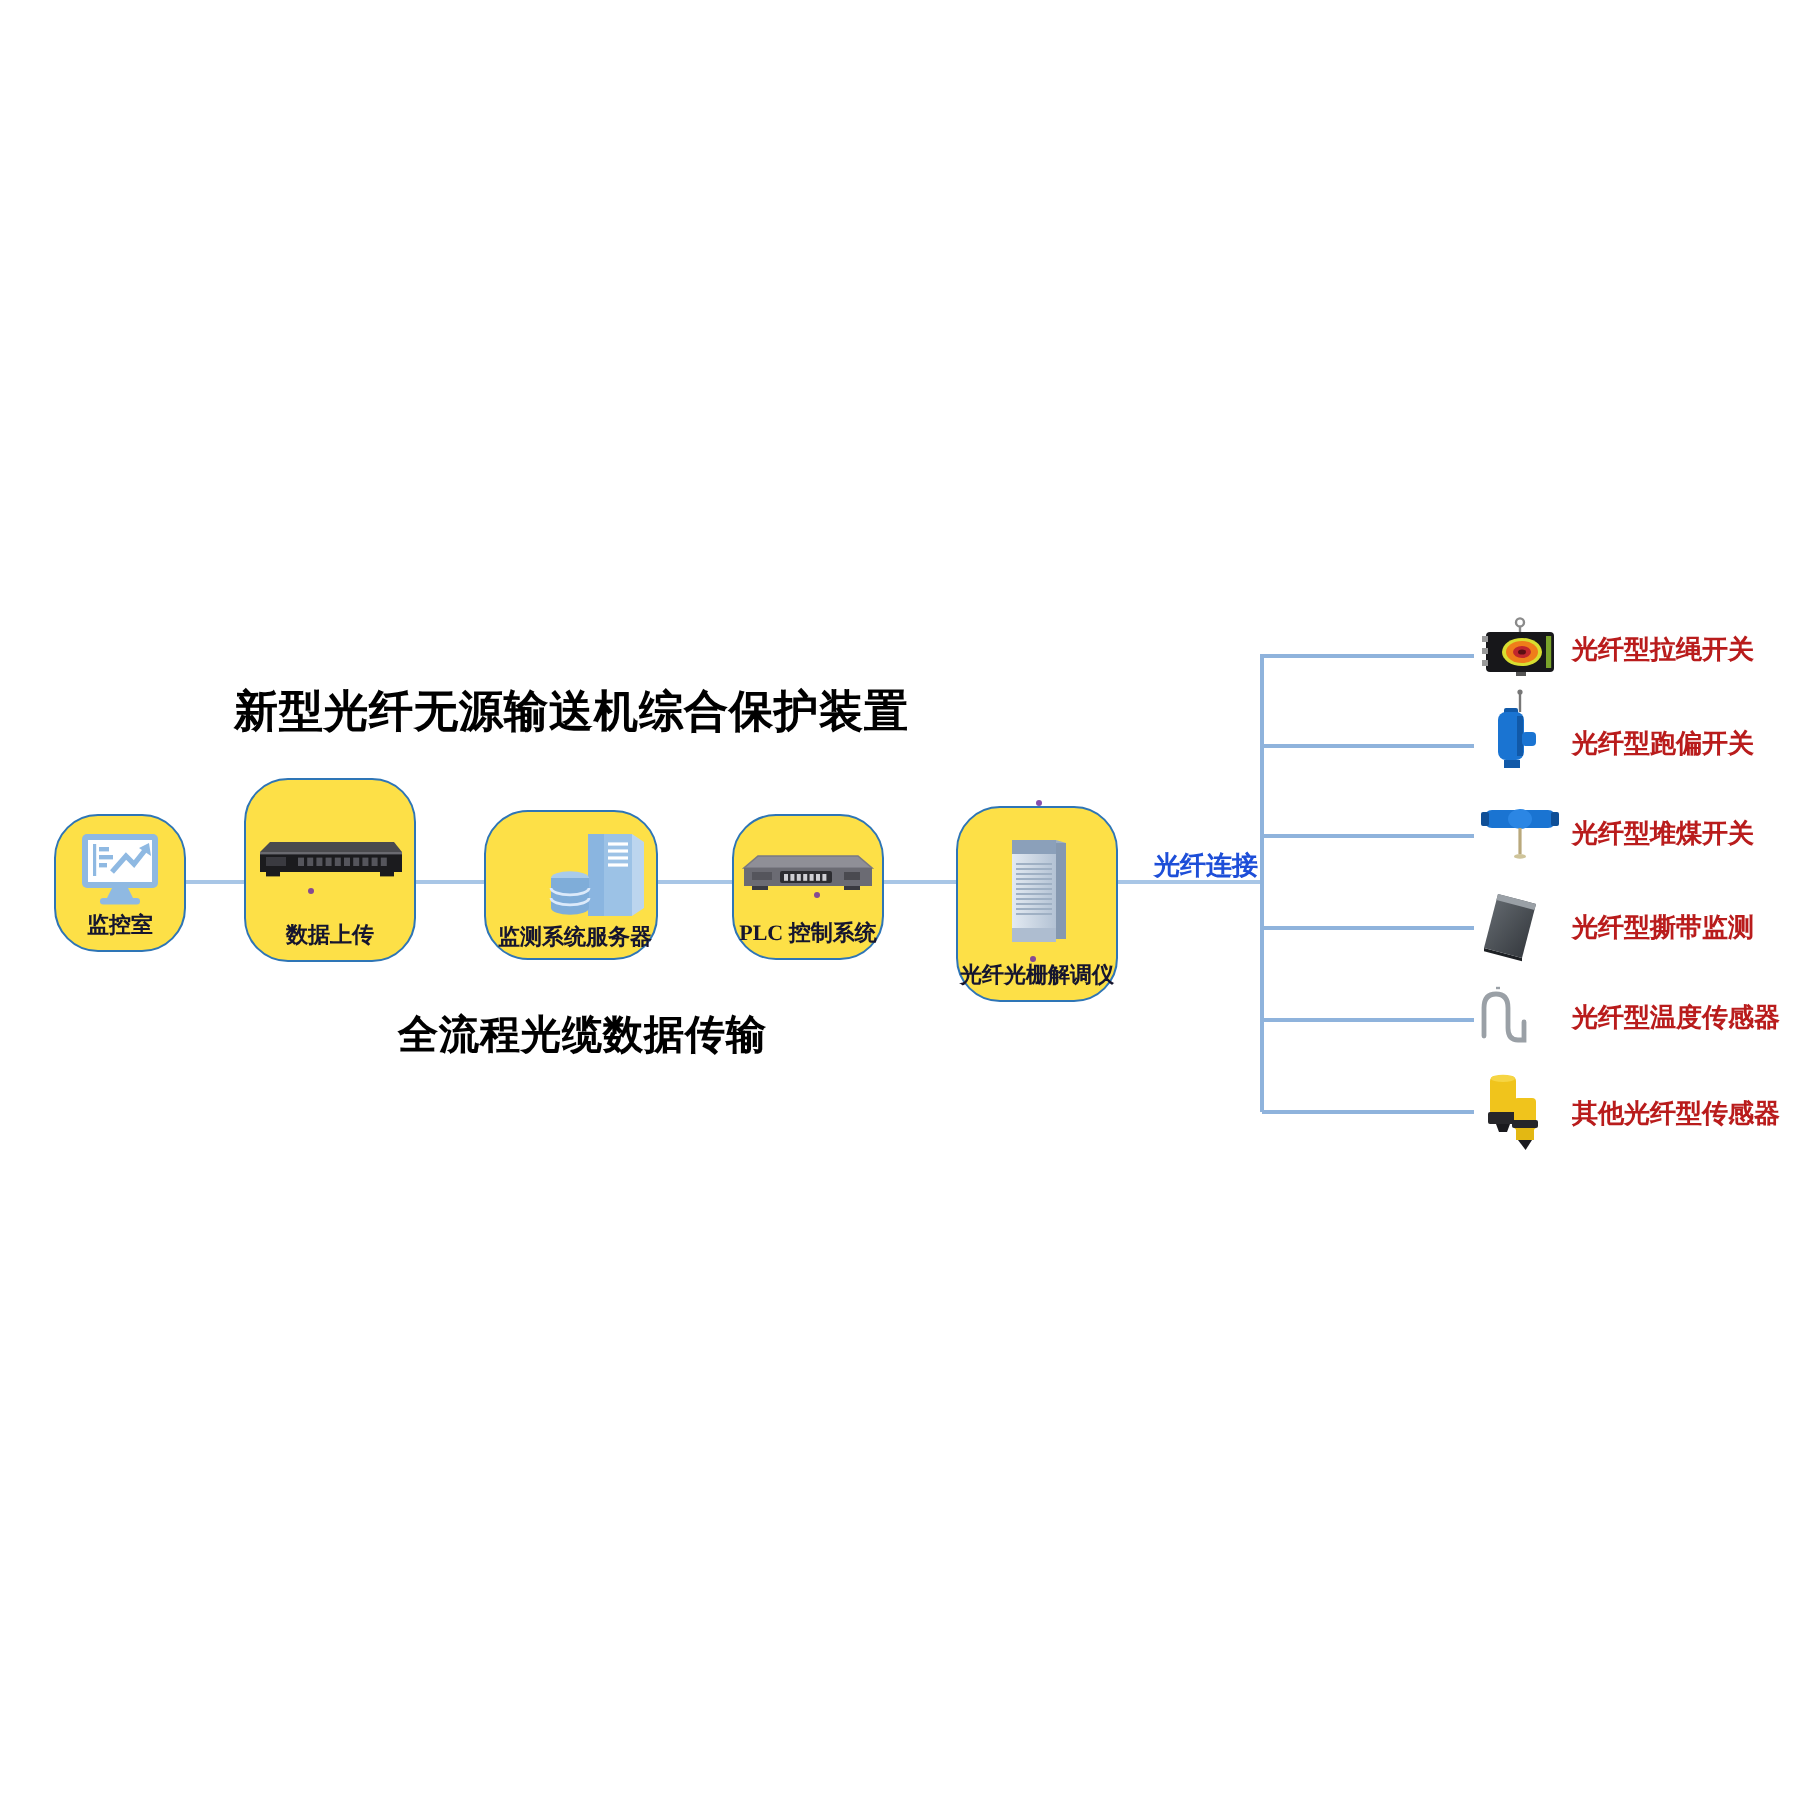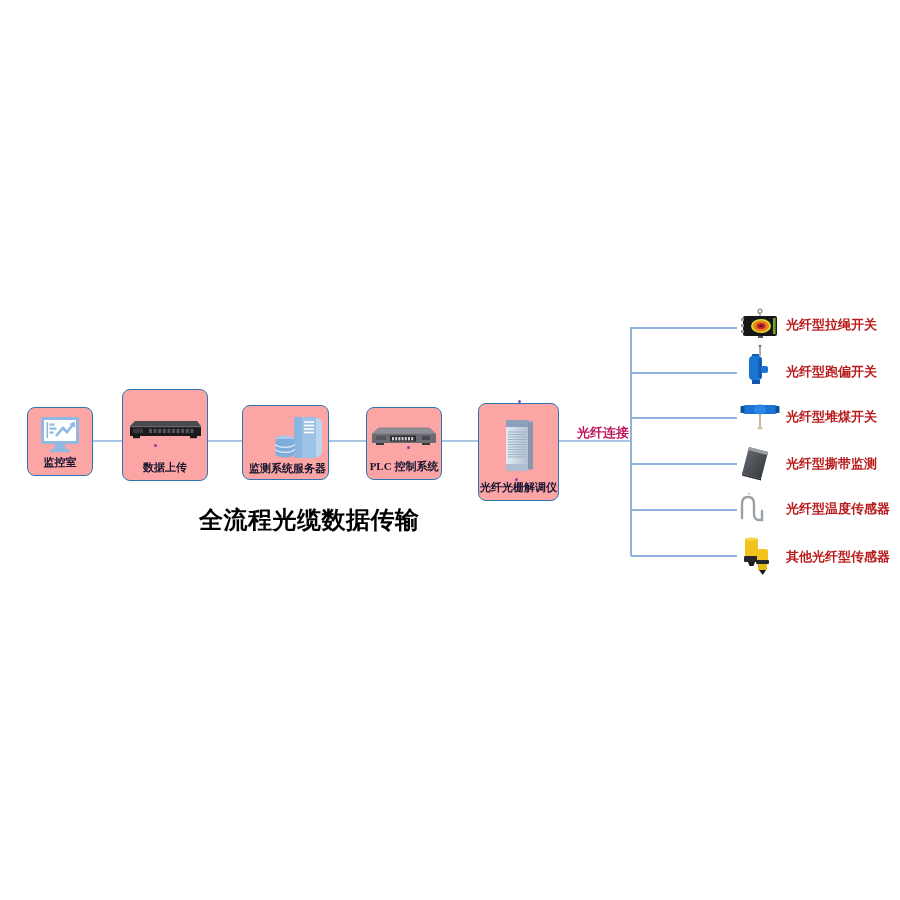--- a/index.html
+++ b/index.html
@@ -8,25 +8,25 @@
     font-family:"Liberation Serif", serif; overflow:hidden;
   }
   .title {
     position:absolute; left:117px; top:341px;
     font-family:"Liberation Sans", sans-serif; font-weight:bold;
     font-size:22px; color:#000; letter-spacing:0.5px; white-space:nowrap;
   }
   .subtitle {
     position:absolute; left:199px; top:504px;
     font-family:"Liberation Serif", serif; font-weight:bold;
-    font-size:24px; color:#000; letter-spacing:0.5px; white-space:nowrap;
+    font-size:20px; color:#000; letter-spacing:0.5px; white-space:nowrap;
   }
   .node {
-    position:absolute; border:1.6px solid #2E75B6; border-radius:8px;
-    background:#fca5a5; display:flex; flex-direction:column; align-items:center;
+    position:absolute; border:1.6px solid #2E75B6; border-radius:22px;
+    background:#fde047; display:flex; flex-direction:column; align-items:center;
     justify-content:space-between; padding:7px 2px 5px 2px; box-sizing:border-box;
   }
   .node .icon-wrap { flex:1; display:flex; align-items:center; justify-content:center; }
   .node-label {
     font-size:11px; font-weight:bold; color:#15152f; white-space:nowrap;
     font-family:"Liberation Serif", serif;
   }
   .n1 { left:27px;  top:407px; width:66px; height:69px; }
   .n2 { left:122px; top:389px; width:86px; height:92px; }
   .n3 { left:242px; top:405px; width:87px; height:75px;align-items:flex-end; }
@@ -37,21 +37,21 @@
   .c2 { left:208px; width:34px; }
   .c3 { left:329px; width:37px; }
   .c4 { left:442px; width:36px; }
   .c5 { left:559px; width:73px; }
   .v-line { position:absolute; left:630px; top:327px; width:1.6px; height:229px; background:#8FB3DC; }
   .branch { position:absolute; left:631px; width:106px; height:1.5px; background:#8FB3DC; }
   .b1 { top:327px; } .b2 { top:372px; } .b3 { top:417px; }
   .b4 { top:463px; } .b5 { top:509px; } .b6 { top:555px; }
   .conn-label {
     position:absolute; left:577px; top:424px; font-size:13px; font-weight:bold;
-    color:#be185d; white-space:nowrap; font-family:"Liberation Serif", serif;
+    color:#1d4ed8; white-space:nowrap; font-family:"Liberation Serif", serif;
   }
   .sensor-label {
     position:absolute; left:786px; font-size:13px; font-weight:bold;
     color:#b91c1c; white-space:nowrap; font-family:"Liberation Serif", serif;
   }
   .sl1 { top:316px; } .sl2 { top:363px; } .sl3 { top:408px; }
   .sl4 { top:455px; } .sl5 { top:500px; } .sl6 { top:548px; }
   .sensor-icon { position:absolute; }
   .si1 { left:740px; top:308px; }
   .si2 { left:744px; top:344px; }
@@ -59,20 +59,21 @@
   .si4 { left:740px; top:445px; }
   .si5 { left:738px; top:492px; }
   .si6 { left:740px; top:536px; }
   .anchor-dot { position:absolute; width:3px; height:3px; border-radius:50%; background:#7030A0; opacity:.85; }
 </style>
 </head>
 <body>
 
 <div class="canvas">
 
+  <div class="title">新型光纤无源输送机综合保护装置</div>
   <div class="subtitle">全流程光缆数据传输</div>
 
   <div class="node n1">
     <div class="icon-wrap">
       <svg width="46" height="40" viewBox="0 0 46 40">
         <rect x="4" y="2" width="38" height="27" rx="2.5" fill="#8FB9E2"></rect>
         <rect x="7" y="5" width="32" height="21" fill="#ffffff"></rect>
         <rect x="9.5" y="7" width="1.6" height="16" fill="#8FB9E2"></rect>
         <rect x="12.5" y="8.5" width="5" height="2.2" fill="#8FB9E2"></rect>
         <rect x="12.5" y="12.5" width="7" height="2.2" fill="#8FB9E2"></rect>

